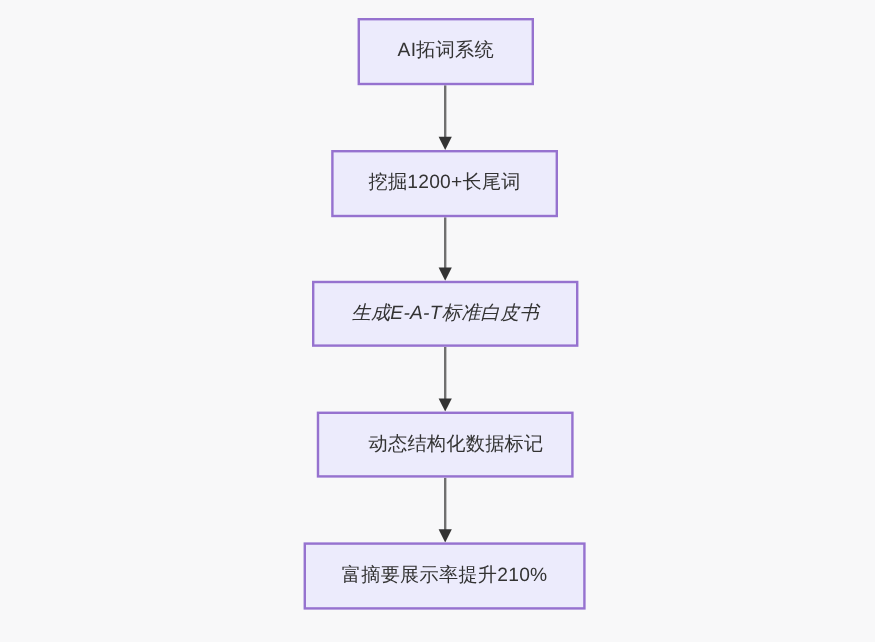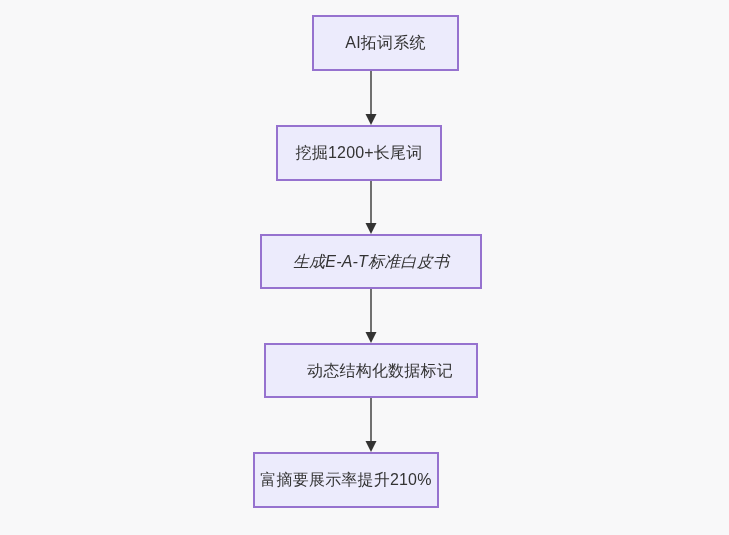--- a/index.html
+++ b/index.html
@@ -69,33 +69,33 @@
     <g>
       <line class="edge-line" x1="371" y1="289" x2="371" y2="335"></line>
       <polygon class="edge-head" points="371,343 365.5,332 376.5,332"></polygon>
     </g>
     <g>
       <line class="edge-line" x1="371" y1="398" x2="371" y2="444"></line>
       <polygon class="edge-head" points="371,452 365.5,441 376.5,441"></polygon>
     </g>
   </svg>
 
-  <div class="node" style="left:312px; top:15px; width:147px; height:56px;">
+  <div class="node" style="left:298px; top:15px; width:147px; height:56px;">
     <span>AI拓词系统</span>
   </div>
 
-  <div class="node" style="left:276px; top:125px; width:166px; height:56px;">
+  <div class="node" style="left:276px; top:125px; width:189px; height:56px;">
     <span>挖掘1200+长尾词</span>
   </div>
 
   <div class="node" style="left:260px; top:234px; width:222px; height:55px;font-style:italic;">
     <span>生成E-A-T标准白皮书</span>
   </div>
 
   <div class="node" style="left:264px; top:343px; width:214px; height:55px;padding-left:18px;">
     <span>动态结构化数据标记</span>
   </div>
 
-  <div class="node" style="left:253px; top:452px; width:186px; height:56px;">
+  <div class="node" style="left:253px; top:452px; width:235px; height:56px;">
     <span>富摘要展示率提升210%</span>
   </div>
 
 </div>
 
 </body></html>

